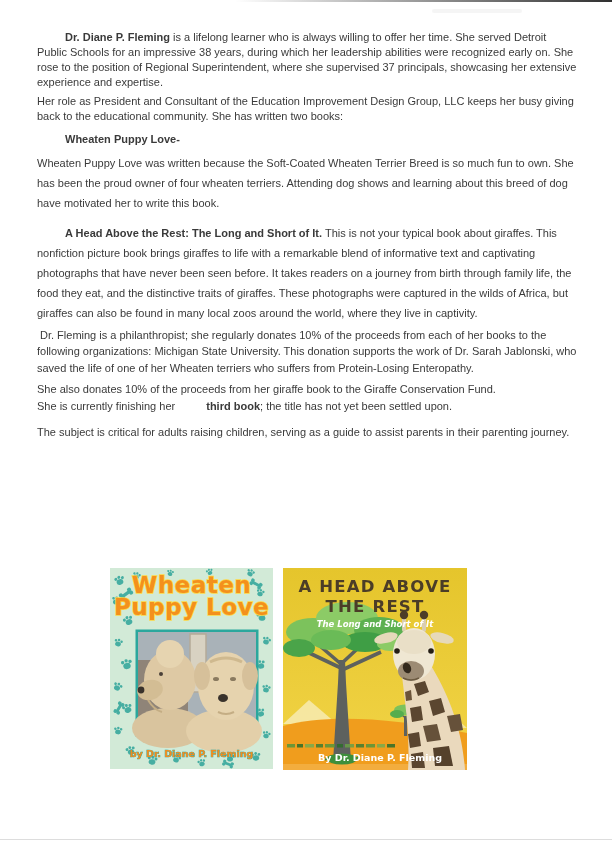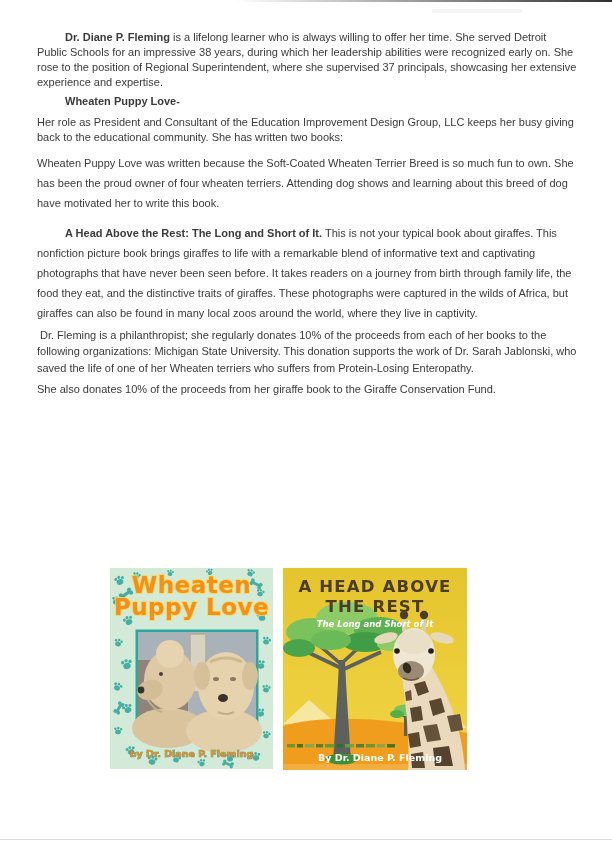--- a/index.html
+++ b/index.html
@@ -31,33 +31,35 @@
 <body>
 
 <div class="page">
   <div class="scan-top"></div>
   <div class="scan-smudge"></div>
 
   <div class="doc">
     <p class="para lh15" style="margin-bottom:4px"><span class="b">Dr. Diane P. Fleming</span><span></span><span> is a lifelong learner who is always willing to offer her time. She served Detroit Public Schools for an impressive 38 years, during which her leadership abilities were recognized early on. She rose to the position of Regional Superintendent, where she supervised 37 principals, showcasing her extensive experience and expertise.</span></p>
 
 
+    <p class="para lh15" style="margin-bottom:8px"><span>Her role as President and Consultant of the Education Improvement Design Group, LLC keeps her busy giving back to the educational community. She has written two books:</span><span class="b"></span><span></span></p>
+
     <p class="para lh15" style="margin-bottom:6px"><span></span><span class="b">Wheaten Puppy Love-</span><span></span></p>
 
-    <p class="para lh15" style="margin-bottom:8px"><span>Her role as President and Consultant of the Education Improvement Design Group, LLC keeps her busy giving back to the educational community. She has written two books:</span><span class="b"></span><span></span></p>
-
     <p class="para lh17" style="margin-bottom:10px"><span>Wheaten Puppy Love was written because the Soft-Coated Wheaten Terrier Breed is so much fun to own. She has been the proud owner of four wheaten terriers. Attending dog shows and learning about this breed of dog have motivated her to write this book.</span><span class="b"></span><span></span></p>
 
     <p class="para lh17" style="margin-bottom:4px"><span></span><span class="b">A Head Above the Rest: The Long and Short of It.</span><span> This is not your typical book about giraffes. This nonfiction picture book brings giraffes to life with a remarkable blend of informative text and captivating photographs that have never been seen before. It takes readers on a journey from birth through family life, the food they eat, and the distinctive traits of giraffes. These photographs were captured in the wilds of Africa, but giraffes can also be found in many local zoos around the world, where they live in captivity.</span></p>
 
     <p class="para lh16 indent-sm" style="margin-bottom:5px"><span>Dr. Fleming is a philanthropist; she regularly donates 10% of the proceeds from each of her books to the following organizations: Michigan State University. This donation supports the work of Dr. Sarah Jablonski, who saved the life of one of her Wheaten terriers who suffers from Protein-Losing Enteropathy.</span><span class="b"></span><span></span></p>
 
     <p class="para lh16" style=""><span>She also donates 10% of the proceeds from her giraffe book to the Giraffe Conservation Fund.</span><span class="b"></span><span></span></p>
 
-
+    <p class="para lh16" style="margin-bottom:8px"><span>She is currently finishing her </span><span class="b">third book</span><span>; the title has not yet been settled upon.</span></p>
+
+    <p class="para lh17" style="margin-bottom:0"><span>The subject is critical for adults raising children, serving as a guide to assist parents in their parenting journey.</span><span class="b"></span><span></span></p>
   </div>
 
   <div class="covers">
 
     <svg class="cover" width="163" height="201" viewBox="0 0 163 201">
       <defs>
         <g id="paw">
           <ellipse cx="0" cy="0" rx="3.4" ry="2.8"></ellipse>
           <circle cx="-3.4" cy="-3.6" r="1.5"></circle>
           <circle cx="0" cy="-4.8" r="1.5"></circle>

